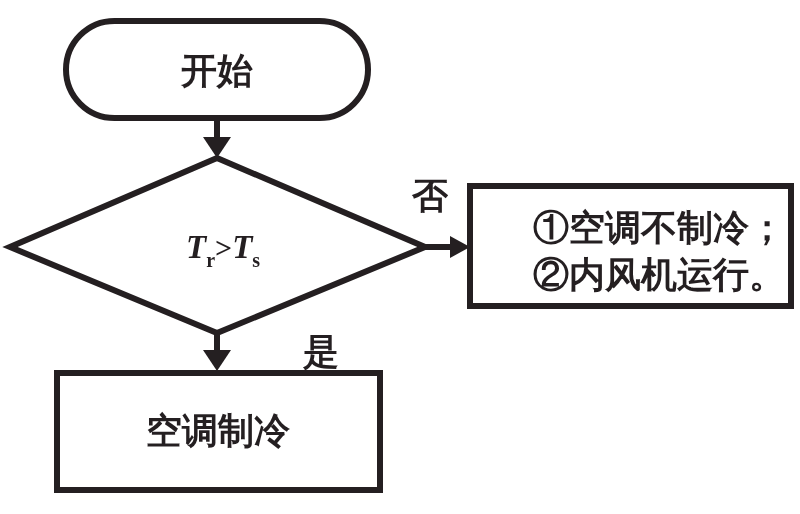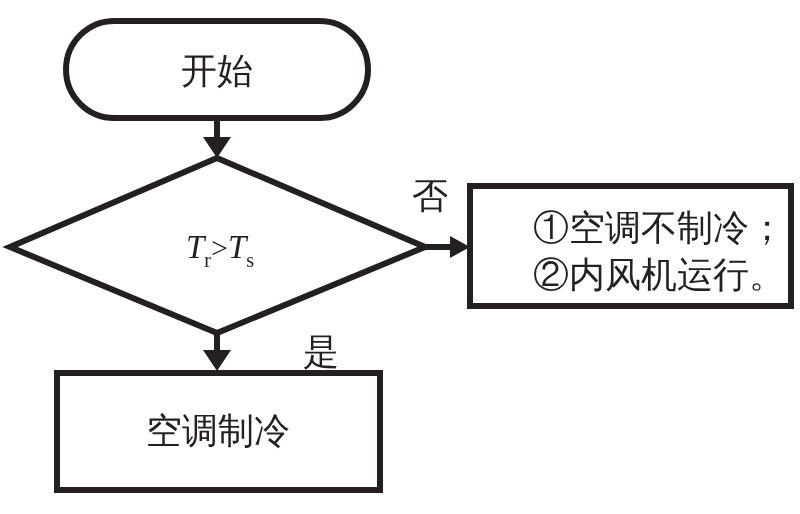--- a/index.html
+++ b/index.html
@@ -4,21 +4,21 @@
 <style>
   :root { --stroke: #241f21; --bg: #ffffff; }
   * { box-sizing: border-box; }
   html, body { margin: 0; padding: 0; }
   body {
     width: 800px; height: 514px;
     background: var(--bg);
     font-family: "Liberation Serif", "DejaVu Serif", serif;
     overflow: hidden;
   }
-  .canvas { position: relative; width: 800px; height: 514px; }
+  .canvas { position: relative; width: 800px; height: 514px; font-weight: bold; }
   svg { display: block; }
   .shape { fill: #ffffff; stroke: var(--stroke); stroke-width: 6; }
   .diamond { stroke-linejoin: miter; stroke-miterlimit: 12; }
   .shaft { stroke: var(--stroke); stroke-width: 6; fill: none; }
   .head { fill: var(--stroke); stroke: none; }
   .cn {
     fill: var(--stroke);
     font-family: "Liberation Serif", "DejaVu Serif", serif;
     font-size: 36px;
   }

